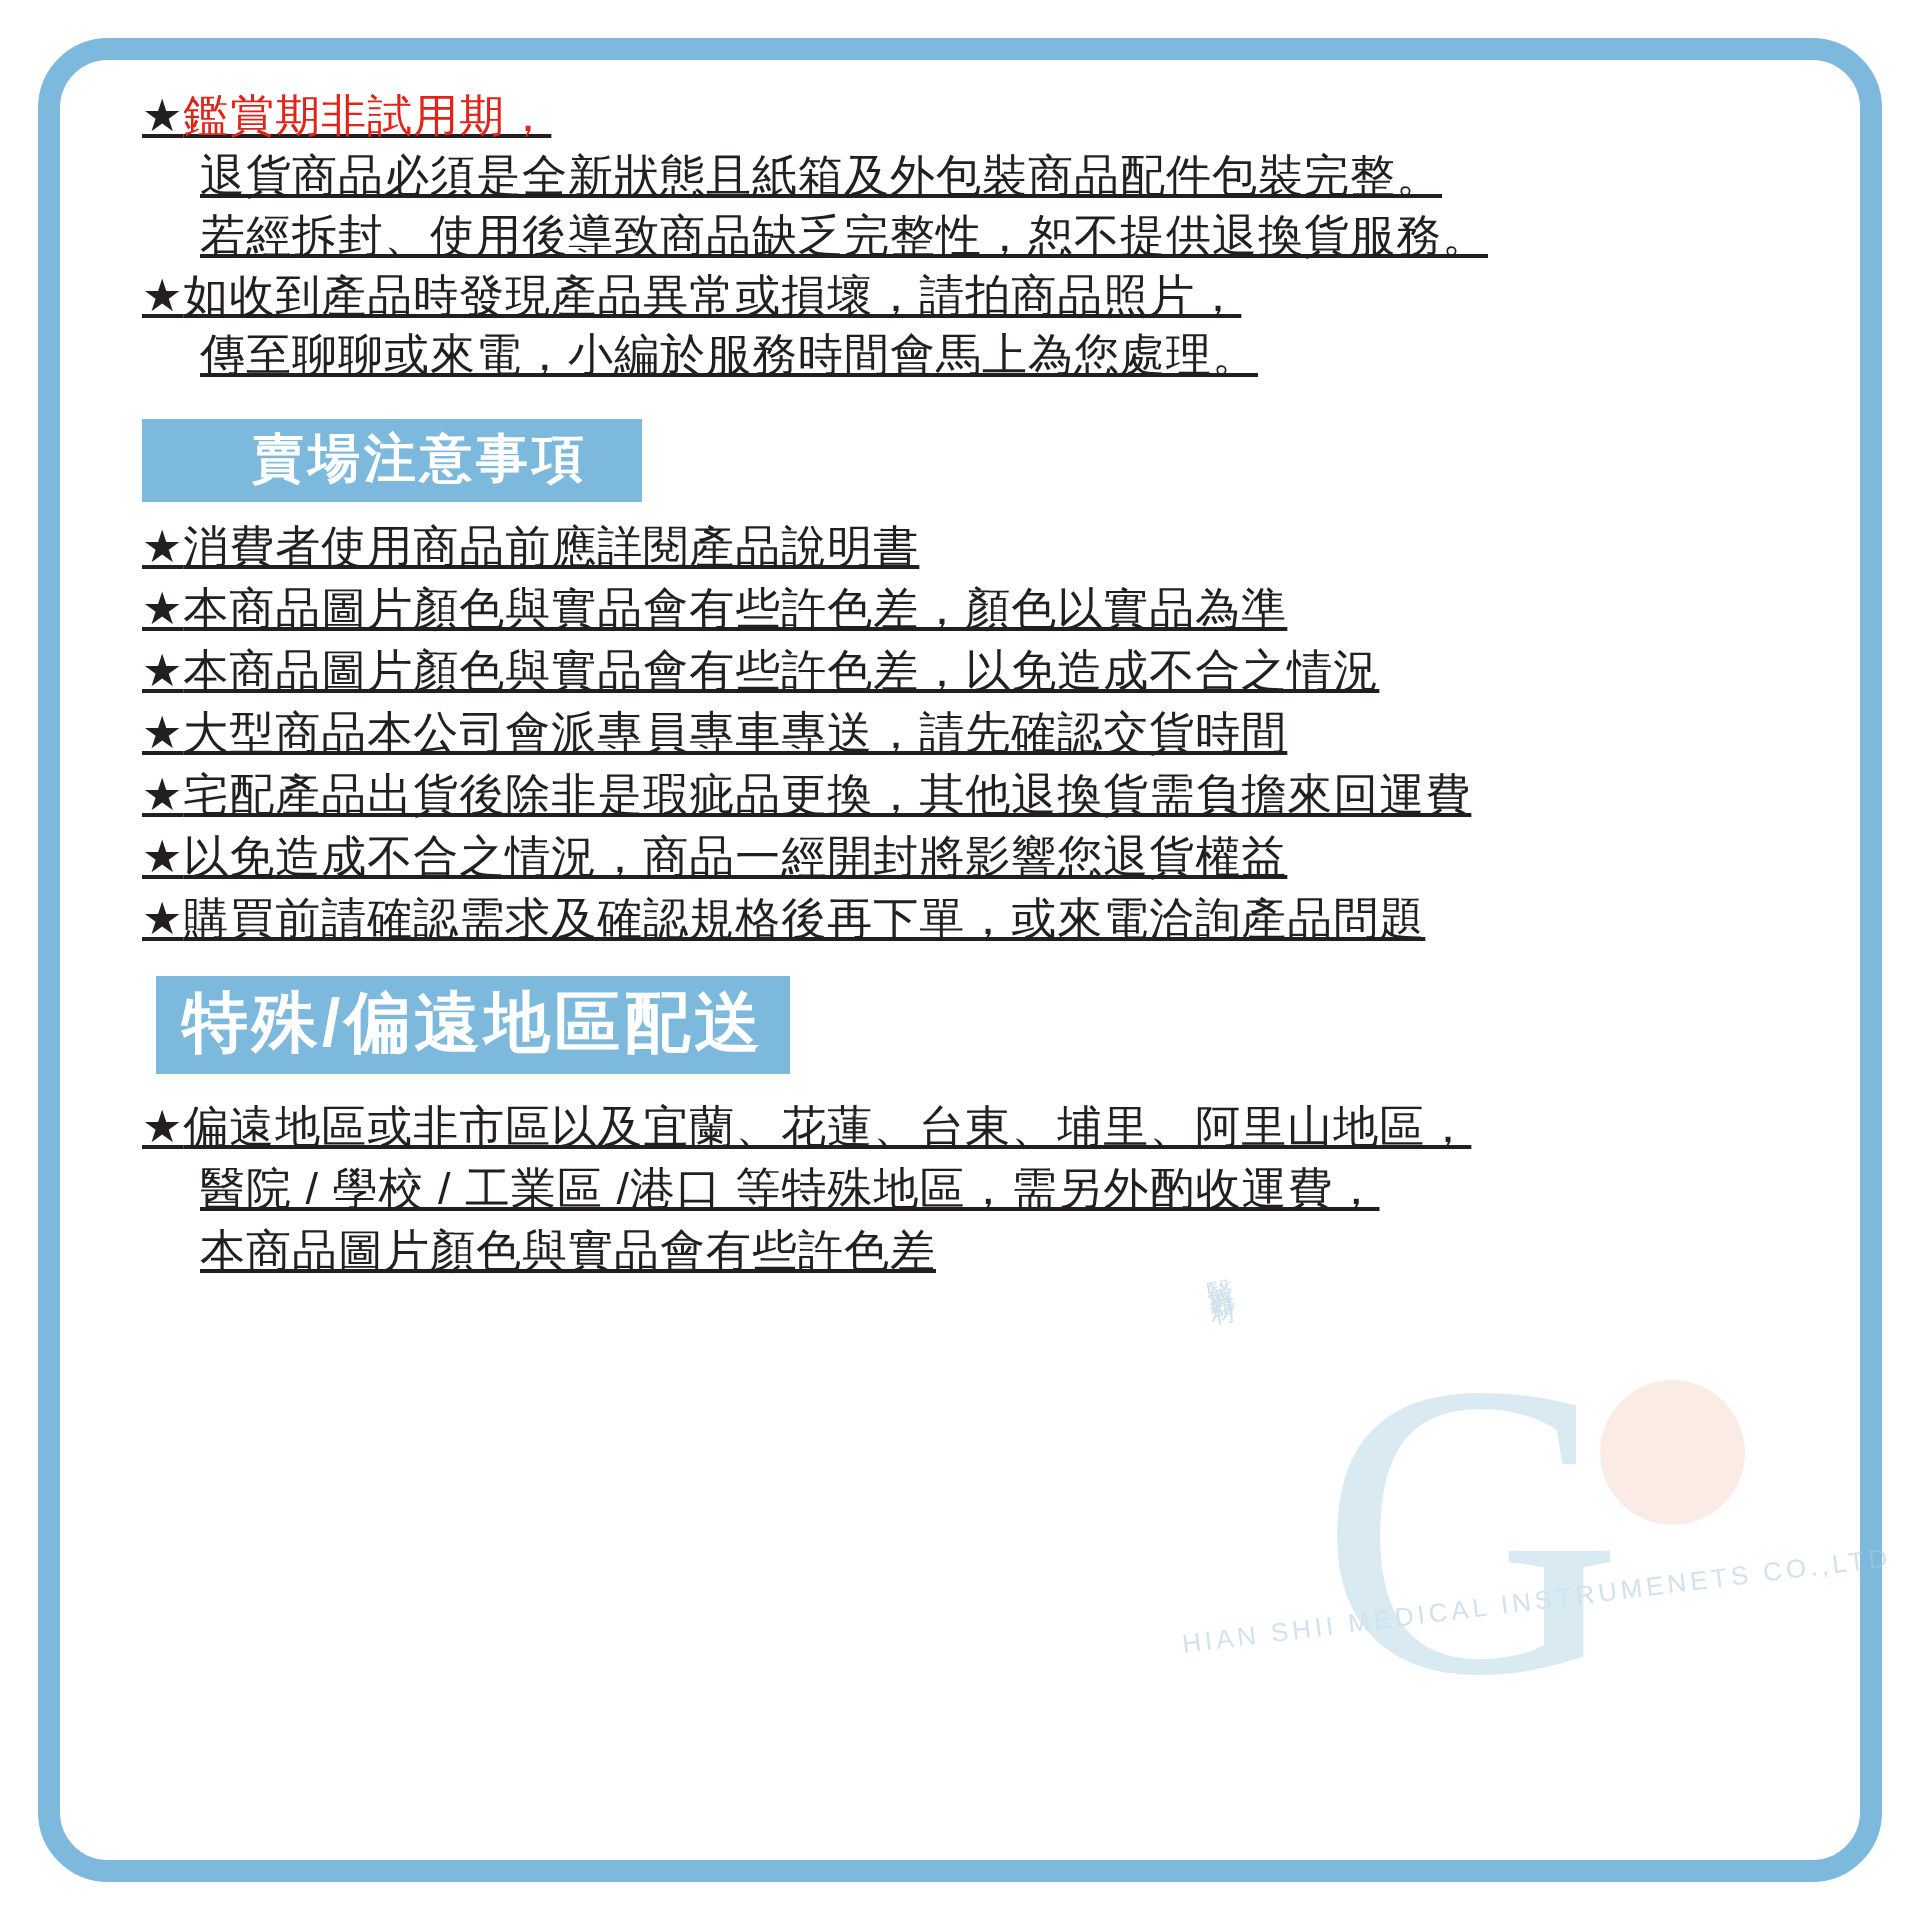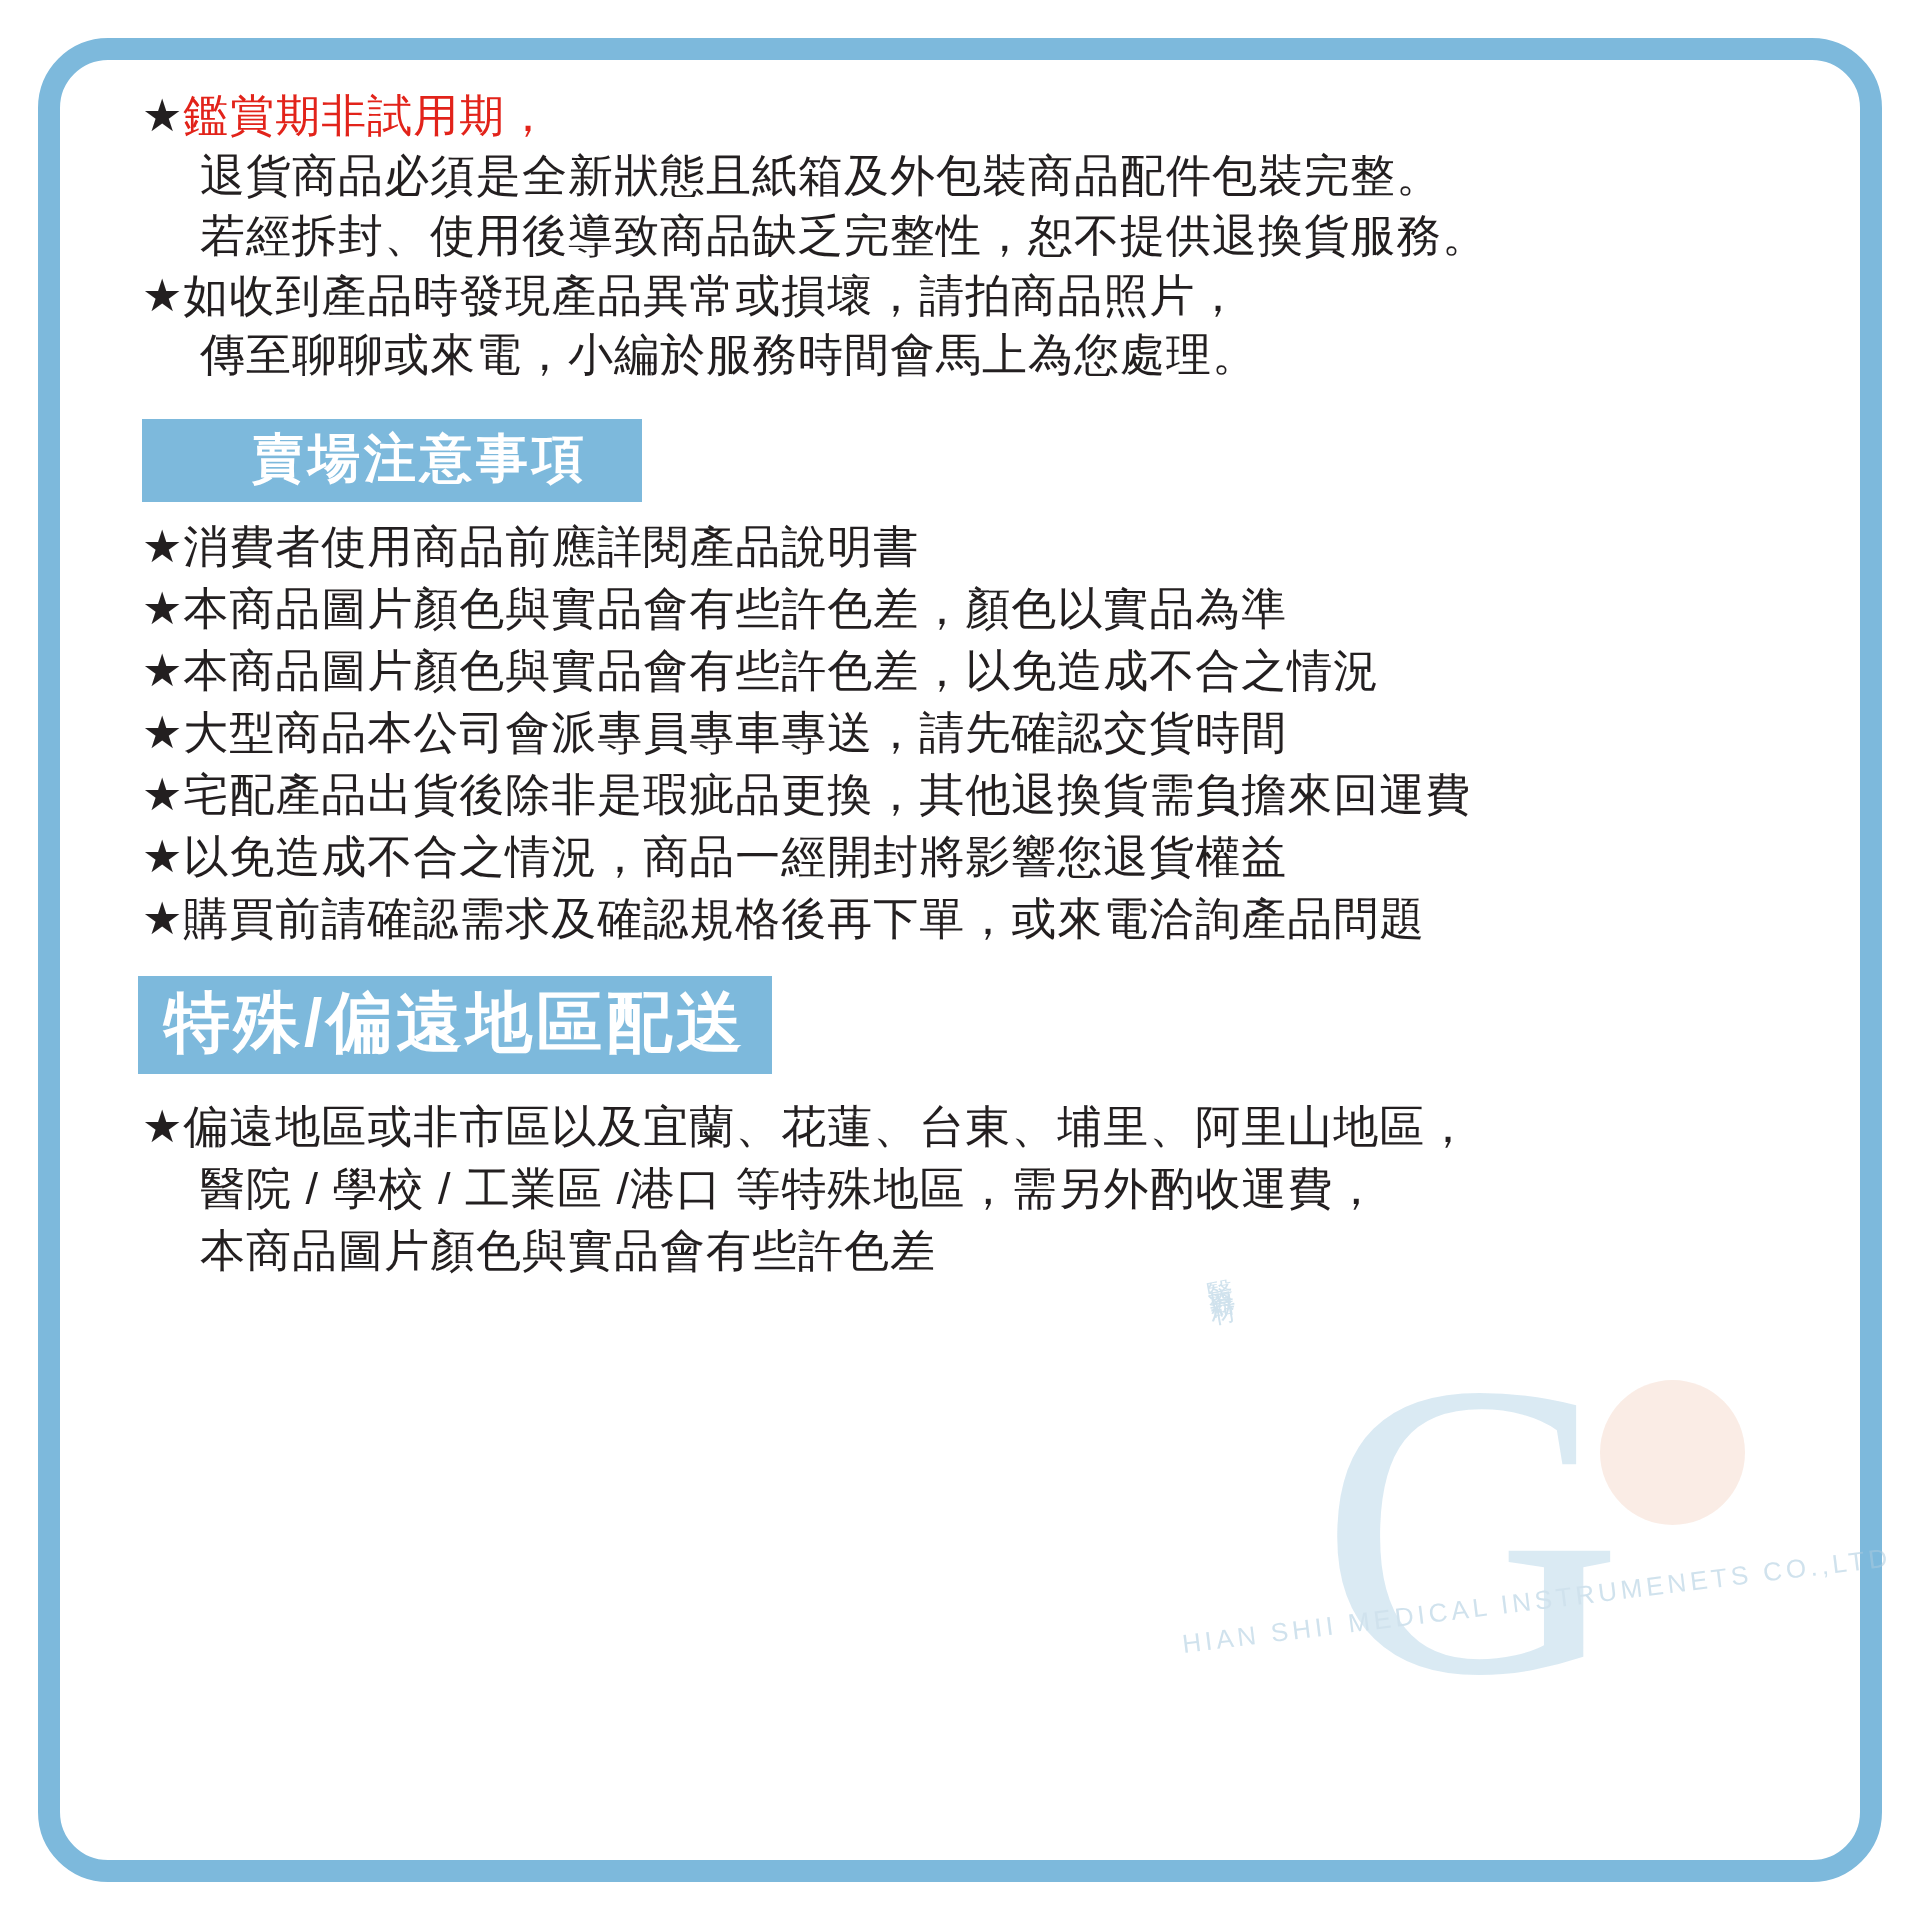--- a/index.html
+++ b/index.html
@@ -113,33 +113,34 @@
     margin-left: 52px;
   }
   .banner-2 {
     font-size: 52px;
     padding: 12px 54px 16px 110px;
     margin-left: 42px;
   }
   .banner-3 {
     font-size: 66px;
     padding: 12px 26px 16px 26px;
-    margin-left: 38px;
+    margin-left: 56px;
   }
 
   .section-body {
     font-size: 45px;
     line-height: 1.33;
     letter-spacing: 1px;
     color: #231f20;
   }
 
   .line {
     display: block;
     white-space: nowrap;
+    text-decoration: underline;
   }
   .line.indent {
     padding-left: 58px;
   }
   .star {
     color: #231f20;
   }
   .red {
     color: #e2231a;
   }

